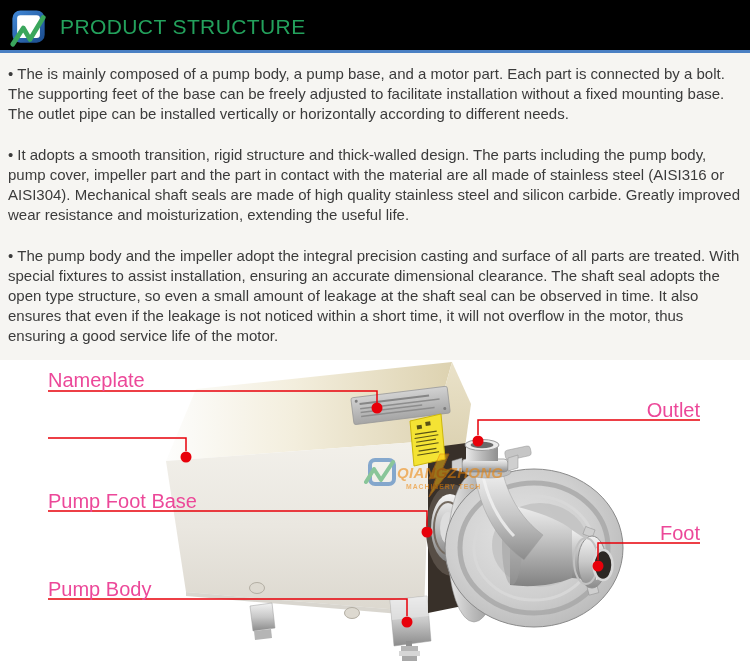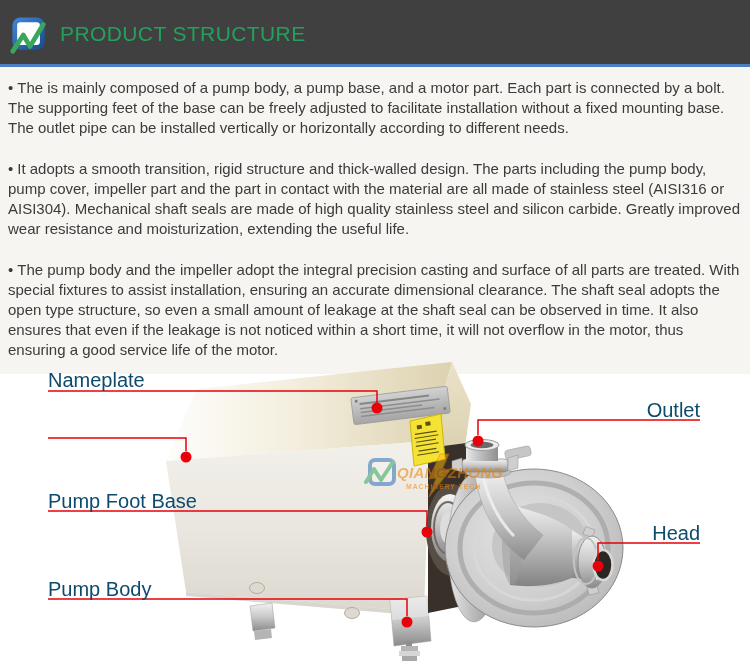--- a/index.html
+++ b/index.html
@@ -1,34 +1,34 @@
 <!DOCTYPE html>
 <html><head>
 <meta charset="utf-8">
 <style>
   html,body{margin:0;padding:0;background:#ffffff;}
   .page{
     position:relative;width:750px;height:666px;overflow:hidden;
     font-family:"Liberation Sans","DejaVu Sans",sans-serif;background:#ffffff;
   }
   
-  .header{height:64px;background:#404040;display:flex;align-items:center;}
+  .header{height:50px;background:#000000;display:flex;align-items:center;}
   .logo{width:38px;height:38px;margin:6px 0 0 10px;flex:0 0 auto;}
   .title{margin-left:12px;font-size:21px;letter-spacing:.4px;color:#23a15c;font-weight:500;margin-top:4px;}
   .rule{height:3px;background:#4a80c3;}
   
   .content{background:#f6f5f2;padding:11px 8px 14px 8px;height:282px;box-sizing:content-box;}
   .content p{margin:0 0 21px 0;font-size:15px;line-height:20px;color:#3b3b3b;}
   .content p:last-child{margin-bottom:17px;}
   .bullet{margin-right:4px;}
   
   .diagram{position:relative;height:308px;background:#ffffff;}
   .overlay{position:absolute;left:0;top:0;width:750px;height:666px;pointer-events:none;z-index:2;}
   .part-label{
-    position:absolute;z-index:3;font-size:20px;line-height:20px;color:#0c4a6e;white-space:nowrap;
+    position:absolute;z-index:3;font-size:20px;line-height:20px;color:#ec4899;white-space:nowrap;
   }
 </style>
 </head>
 <body>
 
 <div class="page">
 
   <div class="header">
     <svg class="logo" viewBox="0 0 40 40">
       <defs>
@@ -49,21 +49,21 @@
     <p><span class="bullet">•</span><span>It adopts a smooth transition, rigid structure and thick-walled design. The parts including the pump body, pump cover, impeller part and the part in contact with the material are all made of stainless steel (AISI316 or AISI304). Mechanical shaft seals are made of high quality stainless steel and silicon carbide. Greatly improved wear resistance and moisturization, extending the useful life.</span></p>
     <p><span class="bullet">•</span><span>The pump body and the impeller adopt the integral precision casting and surface of all parts are treated. With special fixtures to assist installation, ensuring an accurate dimensional clearance. The shaft seal adopts the open type structure, so even a small amount of leakage at the shaft seal can be observed in time. It also ensures that even if the leakage is not noticed within a short time, it will not overflow in the motor, thus ensuring a good service life of the motor.</span></p>
   </div>
 
   <div class="diagram"></div>
 
   <div class="part-label" style="left:48px;top:370px;">Nameplate</div>
   <div class="part-label" style="left:48px;top:491px;">Pump Foot Base</div>
   <div class="part-label" style="left:48px;top:579px;">Pump Body</div>
   <div class="part-label" style="right:50px;top:400px;text-align:center;">Outlet</div>
-  <div class="part-label" style="right:50px;top:523px;">Head</div>
+  <div class="part-label" style="right:50px;top:523px;">Foot</div>
 
   <svg class="overlay" viewBox="0 0 750 666">
     <defs>
       <linearGradient id="topG" x1="0" y1="0" x2="1" y2="0">
         <stop offset="0" stop-color="#fdfdfc"></stop>
           <stop offset="0.45" stop-color="#f3eedd"></stop>
           <stop offset="1" stop-color="#ddd2b0"></stop>
       </linearGradient>
       <linearGradient id="frontG" x1="0" y1="0" x2="0" y2="1">
         <stop offset="0" stop-color="#f2f0ea"></stop>

